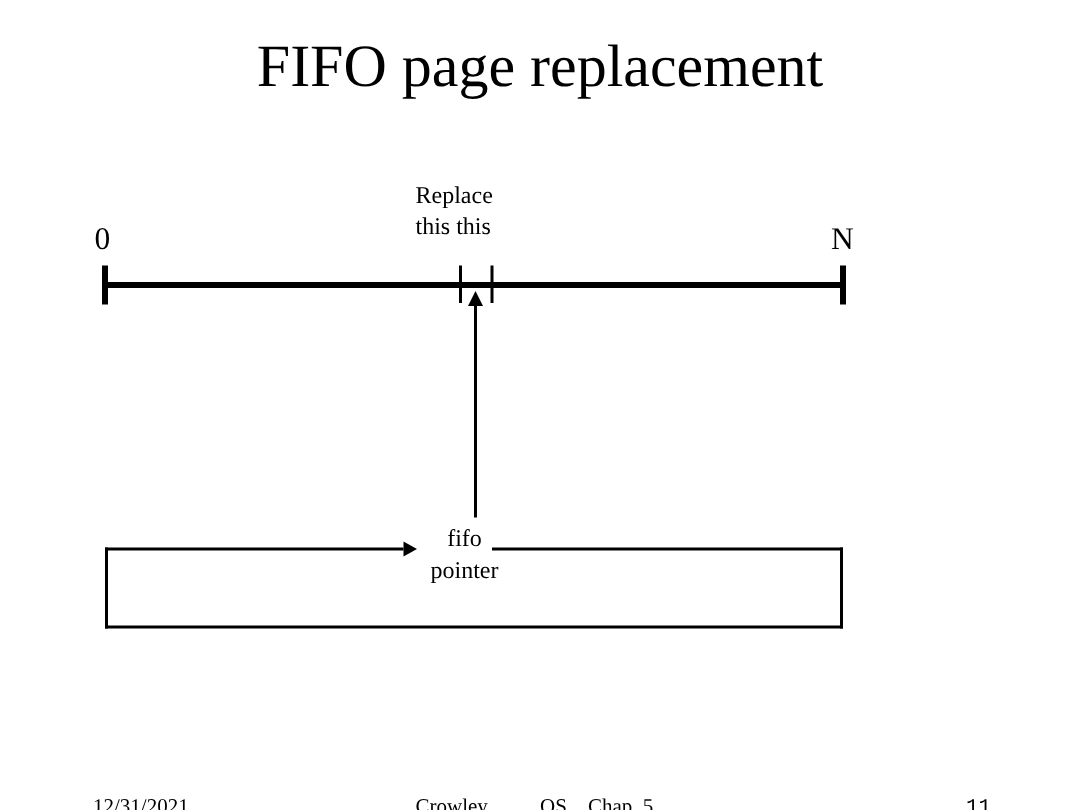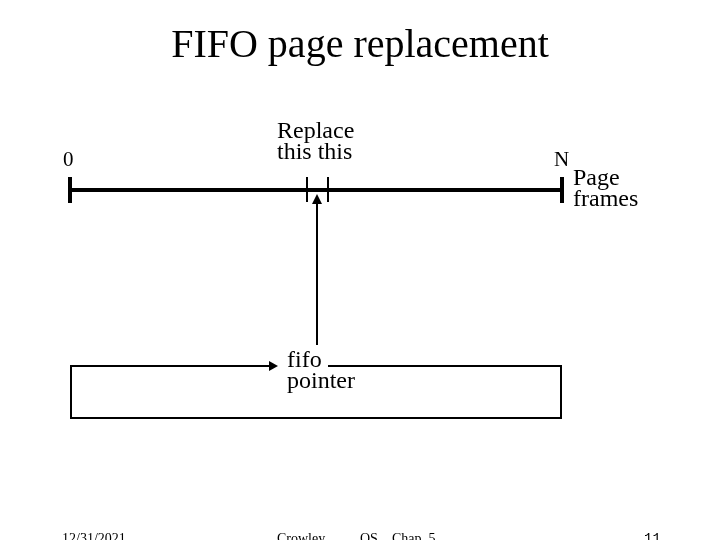--- a/index.html
+++ b/index.html
@@ -11,28 +11,28 @@
     font-family:"Liberation Serif","DejaVu Serif",serif;
     color:#000;
   }
   .abs{position:absolute;}
   .title{
     top:21px;left:0;width:720px;
     text-align:center;
     font-size:40px;line-height:1.15;
     white-space:nowrap;
   }
-  .dlabel{font-size:24px;line-height:21px;white-space:nowrap;}
+  .dlabel{font-size:16px;line-height:21px;white-space:nowrap;}
   .dlabel span{display:block;}
   .axis-end-label{font-size:21px;line-height:20px;}
   .lbl-zero{left:63px;top:149px;}
   .lbl-n{left:554px;top:149px;}
   .lbl-replace{left:277px;top:120px;}
   .lbl-pageframes{left:573px;top:167px;}
-  .lbl-fifo{left:287px;top:349px;}
+  .lbl-fifo{left:287px;top:349px;text-align:center;}
   .axis-line{left:70px;top:188px;width:492px;height:4px;background:#000;}
   .tick{background:#000;}
   .tick-start{left:68px;top:177px;width:4px;height:26px;}
   .tick-end{left:560px;top:177px;width:4px;height:26px;}
   .tick-mid-a{left:306px;top:177px;width:2px;height:25px;}
   .tick-mid-b{left:327px;top:177px;width:2px;height:25px;}
   .arrow-stem{left:316px;top:203px;width:2px;height:142px;background:#000;}
   .arrowhead-up{
     left:312px;top:194px;width:0;height:0;
     border-left:5px solid transparent;
@@ -74,24 +74,20 @@
   <div class="abs tick tick-mid-b"></div>
 
   <div class="abs axis-end-label lbl-zero">0</div>
   <div class="abs axis-end-label lbl-n">N</div>
 
   <div class="abs dlabel lbl-replace">
     <span>Replace</span>
     <span>this this</span>
   </div>
 
-  <div class="abs dlabel lbl-pageframes">
-    <span>Page</span>
-    <span>frames</span>
-  </div>
 
   <div class="abs arrowhead-up"></div>
   <div class="abs arrow-stem"></div>
 
   <div class="abs pointer-box"></div>
   <div class="abs box-top-seg box-top-left"></div>
   <div class="abs arrowhead-right"></div>
   <div class="abs box-top-seg box-top-right"></div>
 
   <div class="abs dlabel lbl-fifo">

